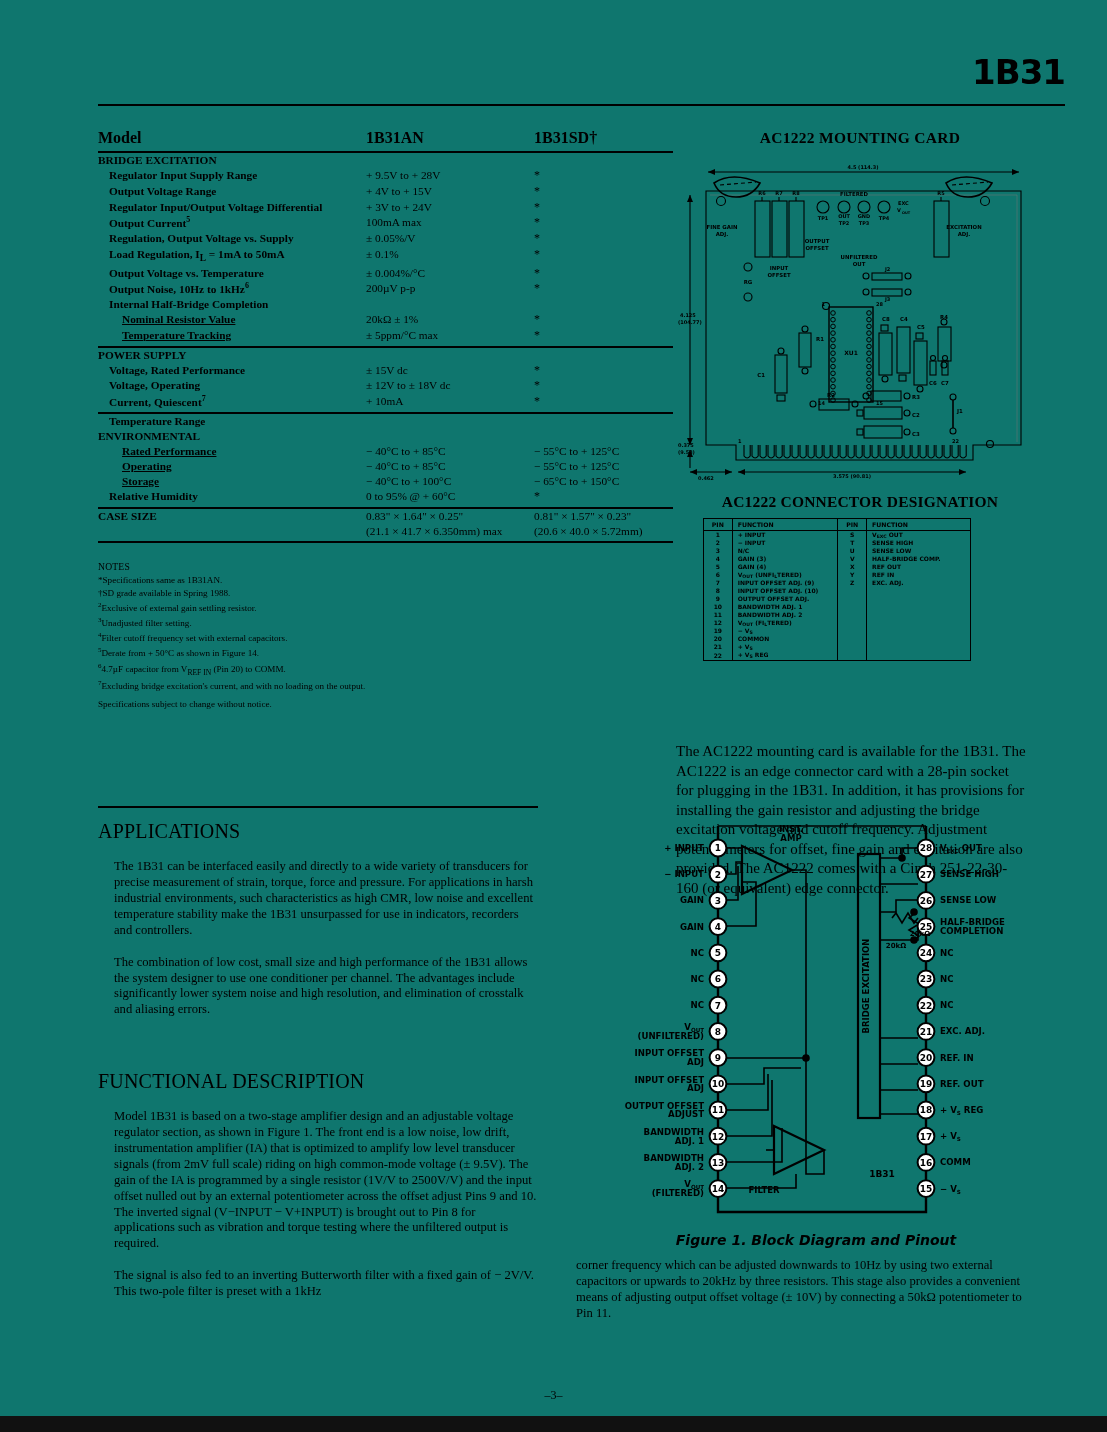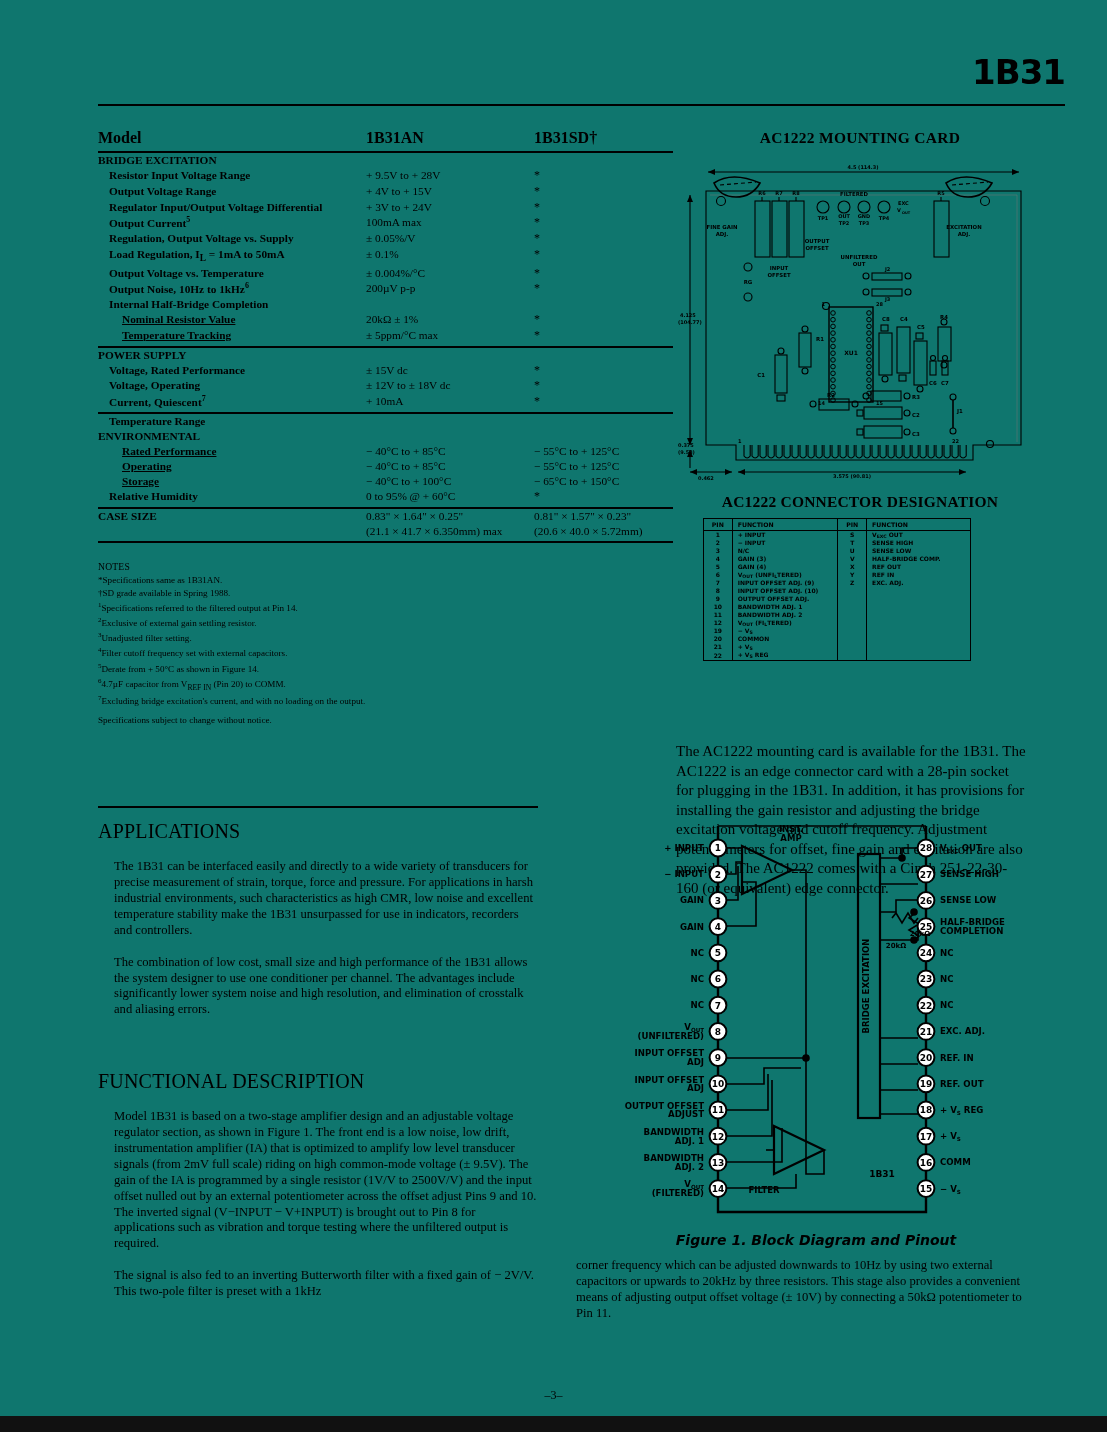--- a/index.html
+++ b/index.html
@@ -94,21 +94,21 @@
           </tr>
           <tr class="rule-thick">
             <td colspan="3"></td>
           </tr>
           <tr>
             <td class="grp">BRIDGE EXCITATION</td>
             <td></td>
             <td></td>
           </tr>
           <tr>
-            <td class="l1">Resistor Input Voltage Range</td>
+            <td class="l1">Regulator Input Supply Range</td>
             <td>+ 9.5V to + 28V</td>
             <td class="star">*</td>
           </tr>
           <tr>
             <td class="l1">Output Voltage Range</td>
             <td>+ 4V to + 15V</td>
             <td class="star">*</td>
           </tr>
           <tr>
             <td class="l1">Regulator Input/Output Voltage Differential</td>
@@ -229,21 +229,20 @@
           </tr>
         </tbody>
       </table>
   </div>
 
   <div class="notes">
     <div class="nh">NOTES</div>
     <div id="notes-list">
         <div>*Specifications same as 1B31AN.</div>
         <div>†SD grade available in Spring 1988.</div>
-        <div><sup>1</sup>Specifications referred to the filtered output at Pin 14.</div>
         <div><sup>2</sup>Exclusive of external gain settling resistor.</div>
         <div><sup>3</sup>Unadjusted filter setting.</div>
         <div><sup>4</sup>Filter cutoff frequency set with external capacitors.</div>
         <div><sup>5</sup>Derate from + 50°C as shown in Figure 14.</div>
         <div><sup>6</sup>4.7µF capacitor from V<sub class="sc">REF IN</sub> (Pin 20) to COMM.</div>
         <div><sup>7</sup>Excluding bridge excitation's current, and with no loading on the output.</div>
       </div>
     <div class="last">Specifications subject to change without notice.</div>
   </div>
 

